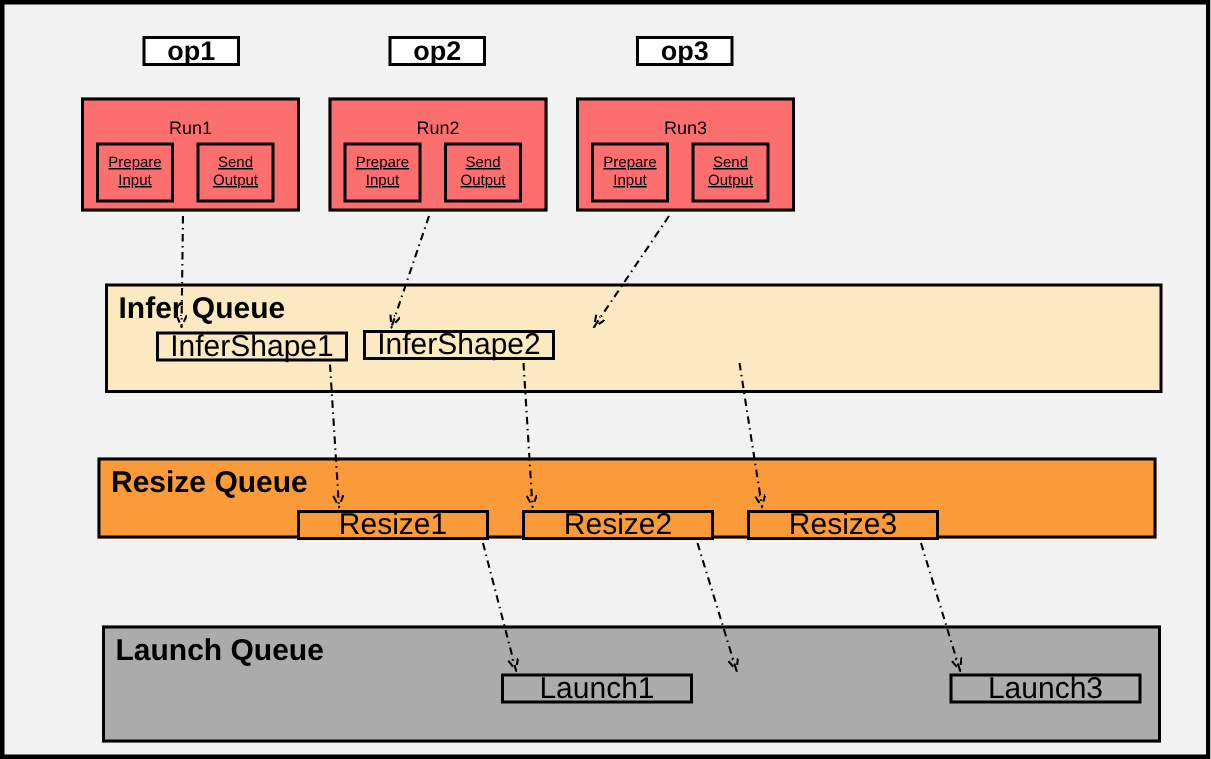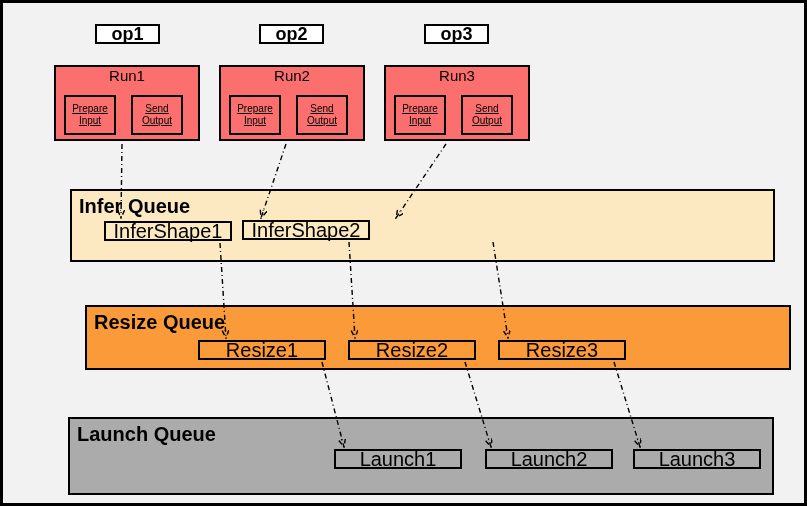--- a/index.html
+++ b/index.html
@@ -30,22 +30,22 @@
     display:flex;align-items:center;justify-content:center;
   }
   .run-box{
     position:absolute;
     width:146px;height:76px;
     background:var(--run-fill);
     border:2px solid var(--line);
   }
   .run-title{
     text-align:center;
-    font-size:15px;
-    margin-top:0;
+    font-size:12px;
+    margin-top:11px;
   }
   .sub-box{
     position:absolute;
     width:52px;height:40px;
     background:var(--run-fill);
     border:2px solid var(--line);
     font-size:10px;line-height:1.22;
     display:flex;align-items:center;justify-content:center;
     text-align:center;
     text-decoration:underline;
@@ -55,21 +55,21 @@
   .queue-band{
     position:absolute;
     border:2px solid var(--line);
   }
   .queue-title{
     font-weight:bold;
     font-size:20px;
     padding:4px 0 0 7px;
   }
   .q-infer {left:67px;top:186px;width:705px;height:73px;background:var(--infer-fill);}
-  .q-resize{left:82px;top:302px;width:706px;height:65px;background:var(--resize-fill);}
+  .q-resize{left:62px;top:302px;width:706px;height:54px;background:var(--resize-fill);}
   .q-launch{left:65px;top:414px;width:706px;height:78px;background:var(--launch-fill);}
   .item-box{
     position:absolute;
     width:128px;height:20px;
     border:2px solid var(--line);
     font-size:20px;
     display:flex;align-items:center;justify-content:center;
   }
   .item-infer {background:var(--infer-fill);}
   .item-resize{background:var(--resize-fill);}
@@ -121,21 +121,20 @@
   </div>
 
   <div class="item-box item-infer" style="left:101px;top:218px">InferShape1</div>
   <div class="item-box item-infer" style="left:239px;top:217px">InferShape2</div>
 
   <div class="item-box item-resize" style="left:195px;top:337px">Resize1</div>
   <div class="item-box item-resize" style="left:345px;top:337px">Resize2</div>
   <div class="item-box item-resize" style="left:495px;top:337px">Resize3</div>
 
   <div class="item-box item-launch" style="left:331px;top:446px">Launch1</div>
-  <div class="item-box item-launch" style="left:482px;top:446px">Launch2</div>
   <div class="item-box item-launch" style="left:630px;top:446px">Launch3</div>
 
   <svg class="arrows" viewBox="0 0 807 506">
     <defs>
       <marker id="ah" markerWidth="9" markerHeight="8" refX="8" refY="3.5" orient="auto" markerUnits="userSpaceOnUse">
         <path d="M0,0 L8,3.5 L0,7 Z" fill="#000" stroke="none"></path>
       </marker>
     </defs>
     <path d="M119,141 L118,215" marker-end="url(#ah)"></path>
     <path d="M283,141 L258,215" marker-end="url(#ah)"></path>

